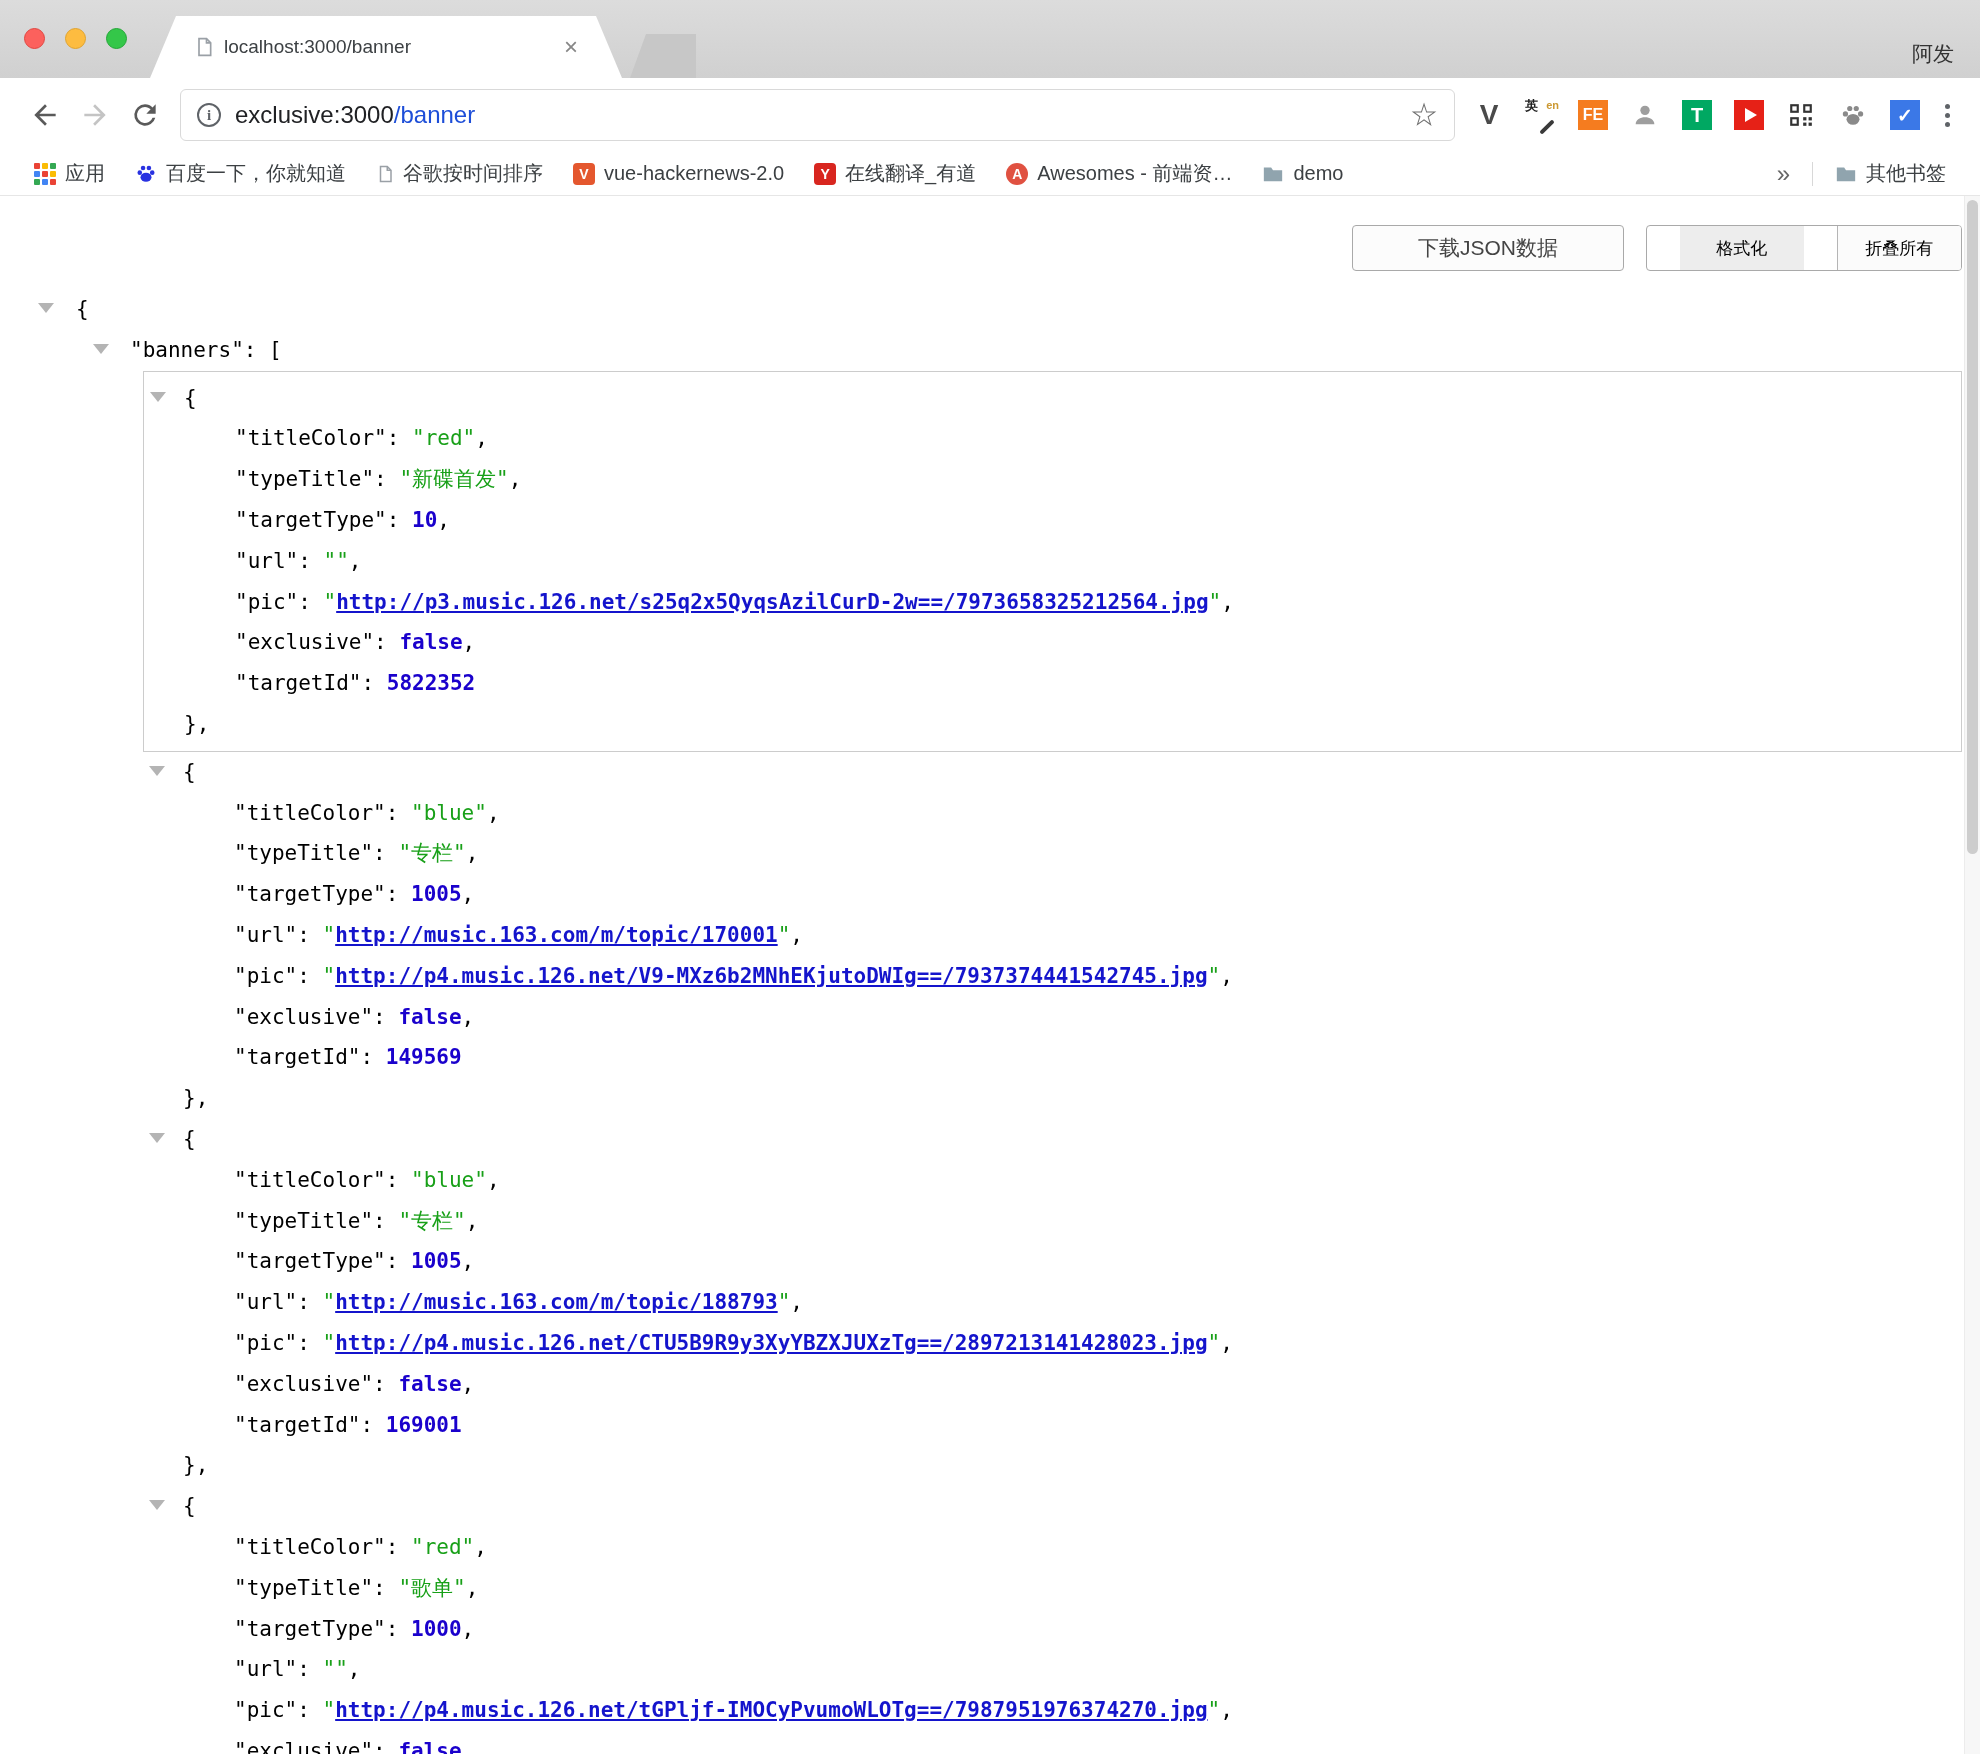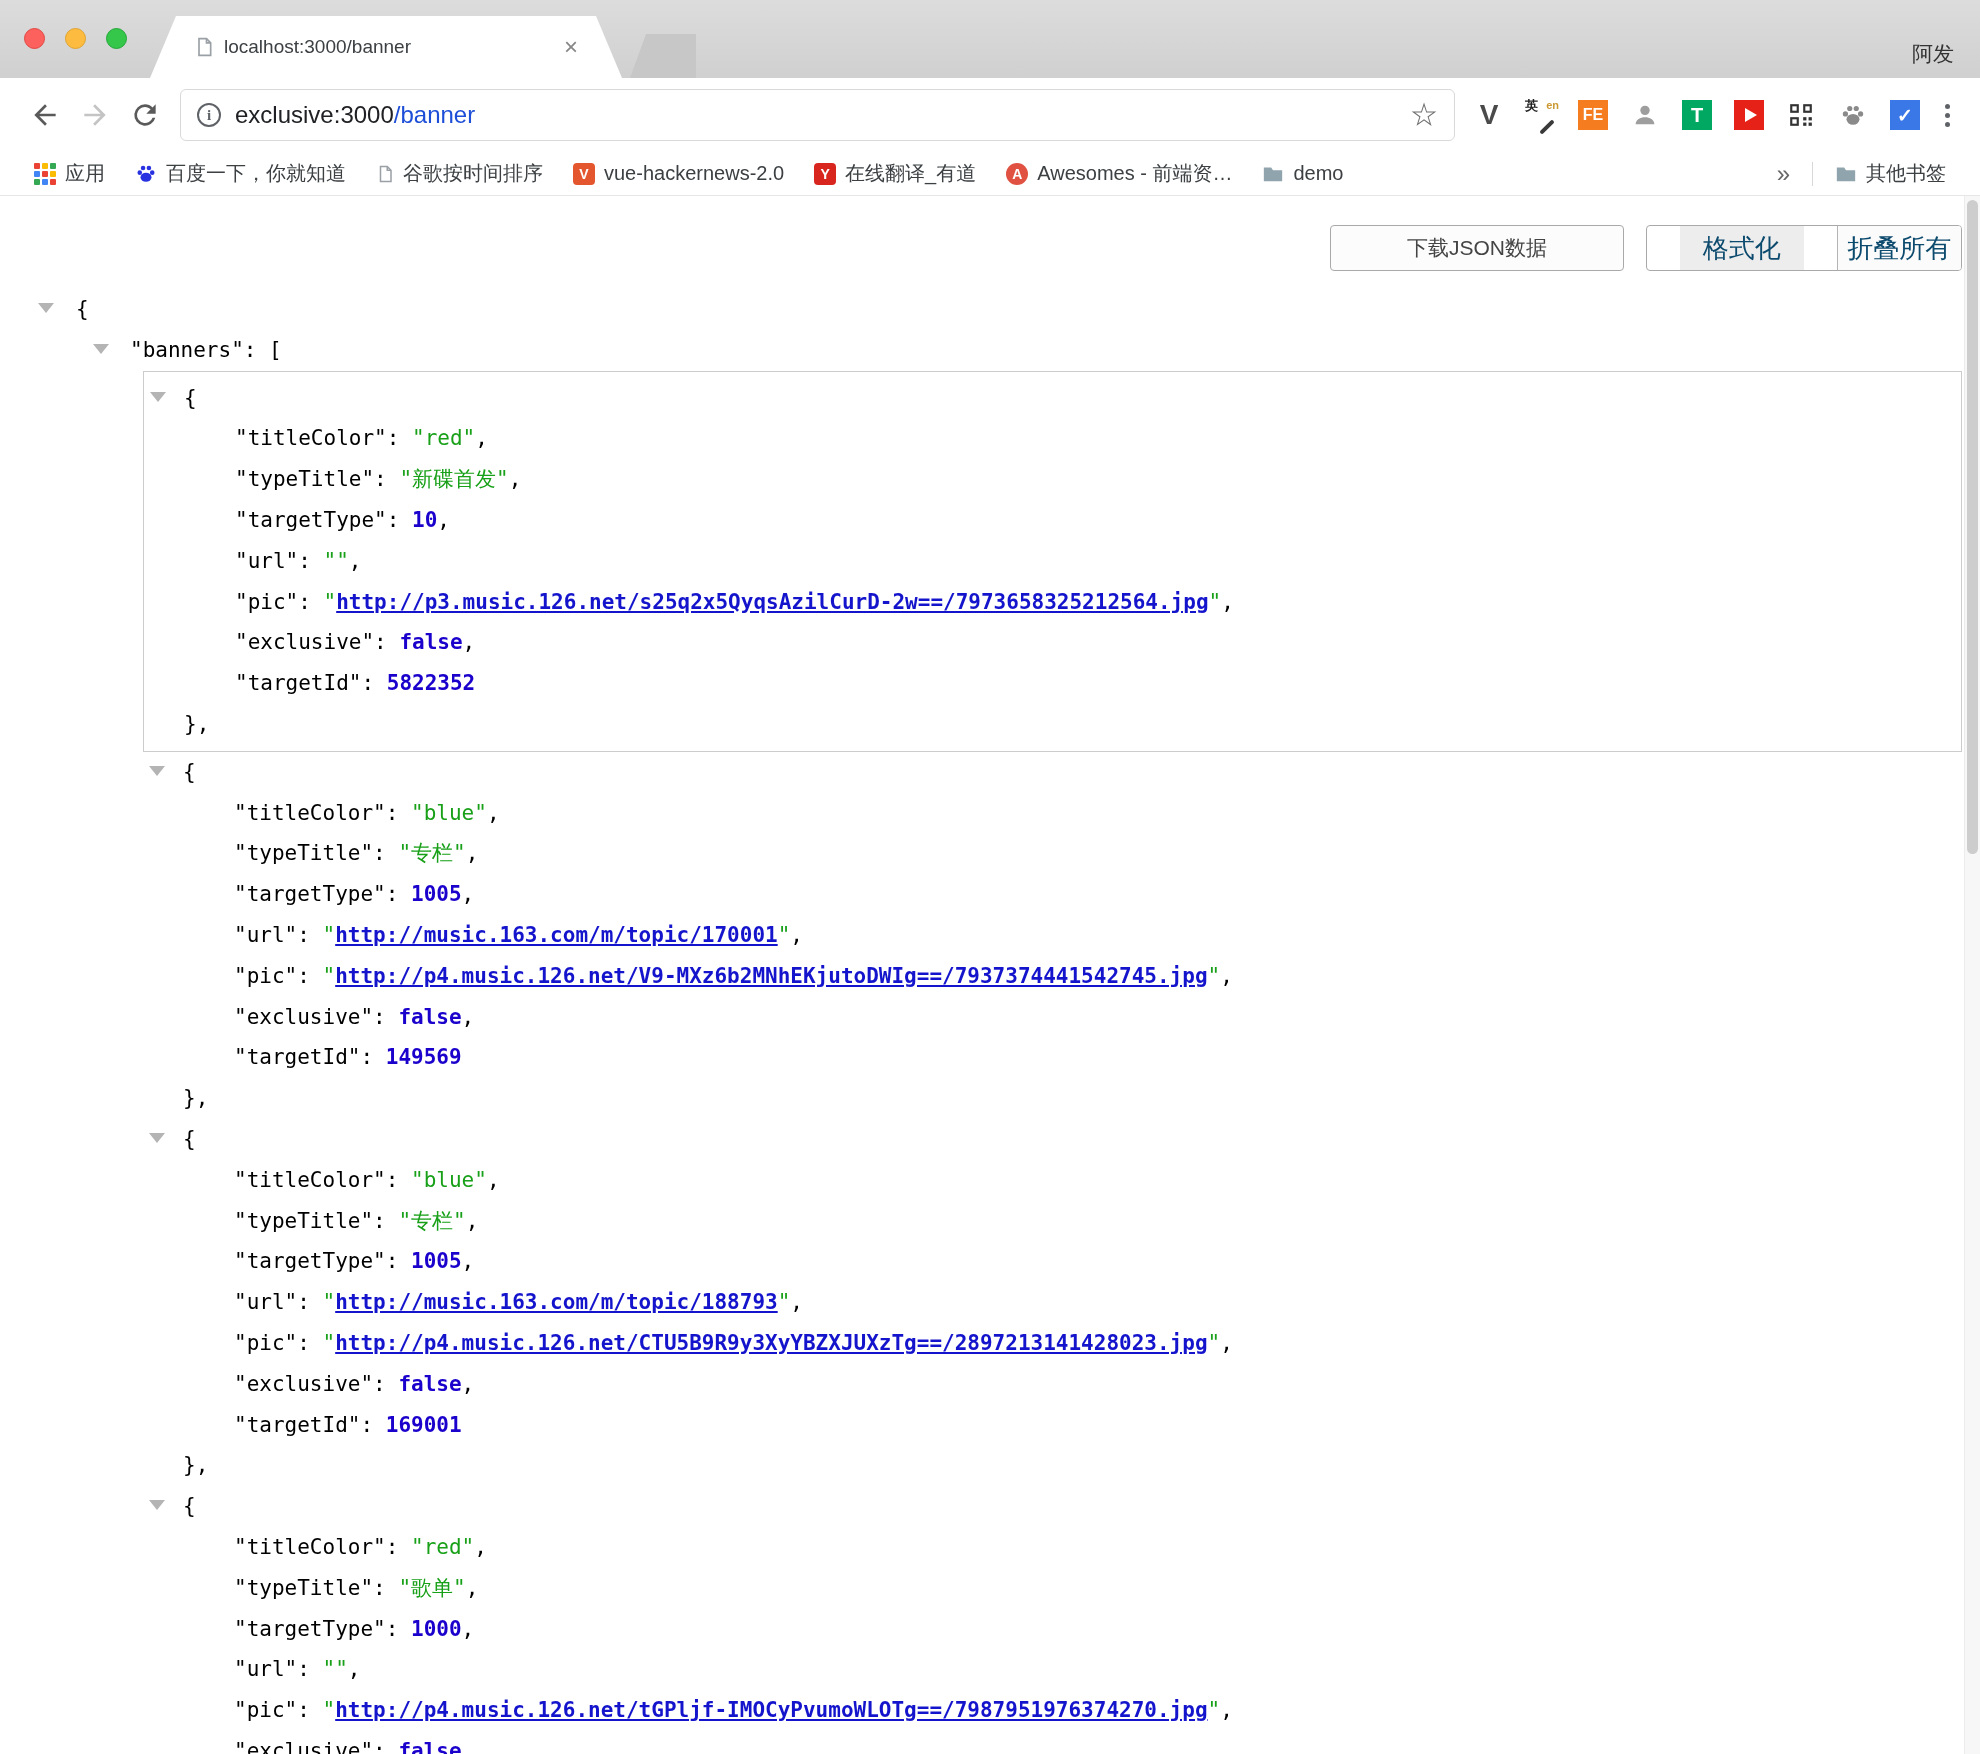--- a/index.html
+++ b/index.html
@@ -69,24 +69,24 @@
     display: flex; align-items: center; justify-content: center; }
   .bm-right { margin-left: auto; display: flex; align-items: center; gap: 22px; }
   .chevron { font-size: 24px; color: #666; }
   .bm-divider { width: 1px; height: 24px; background: #d8d8d8; }
 
   
   .content { position: absolute; top: 196px; left: 0; right: 0; bottom: 0; background: #fff; overflow: hidden; }
   .action-buttons { position: absolute; top: 29px; right: 18px; display: flex; gap: 22px; z-index: 5; }
   .btn { height: 46px; border: 1px solid #a9a9a9; border-radius: 4px; background: #fcfcfc;
     font-size: 21px; color: #444; display: flex; align-items: center; justify-content: center; }
-  .btn-download { width: 294px; }
+  .btn-download { width: 272px; }
   .btn-group { display: flex; width: 316px; height: 46px; border: 1px solid #a9a9a9; border-radius: 4px;
     overflow: hidden; }
-  .btn-cell { flex: 1; font-size: 26px; color: #0c4a6e; display: flex; align-items: center;
+  .btn-cell { flex: 1; font-size: 17px; color: #000000; display: flex; align-items: center;
     justify-content: center; background: #fbfbfb; margin-left: 33px; }
   .btn-cell.active { background: #ededed; }
   .btn-cell + .btn-cell { border-left: 1px solid #b5b5b5; }
 
   
   .json-tree { margin-top: 93px; font-family: "DejaVu Sans Mono", monospace; font-size: 21px;
     line-height: 40.8px; color: #000; }
   .jline { position: relative; white-space: pre; }
   .lv0 { padding-left: 76px; }
   .lv1 { padding-left: 130px; }

